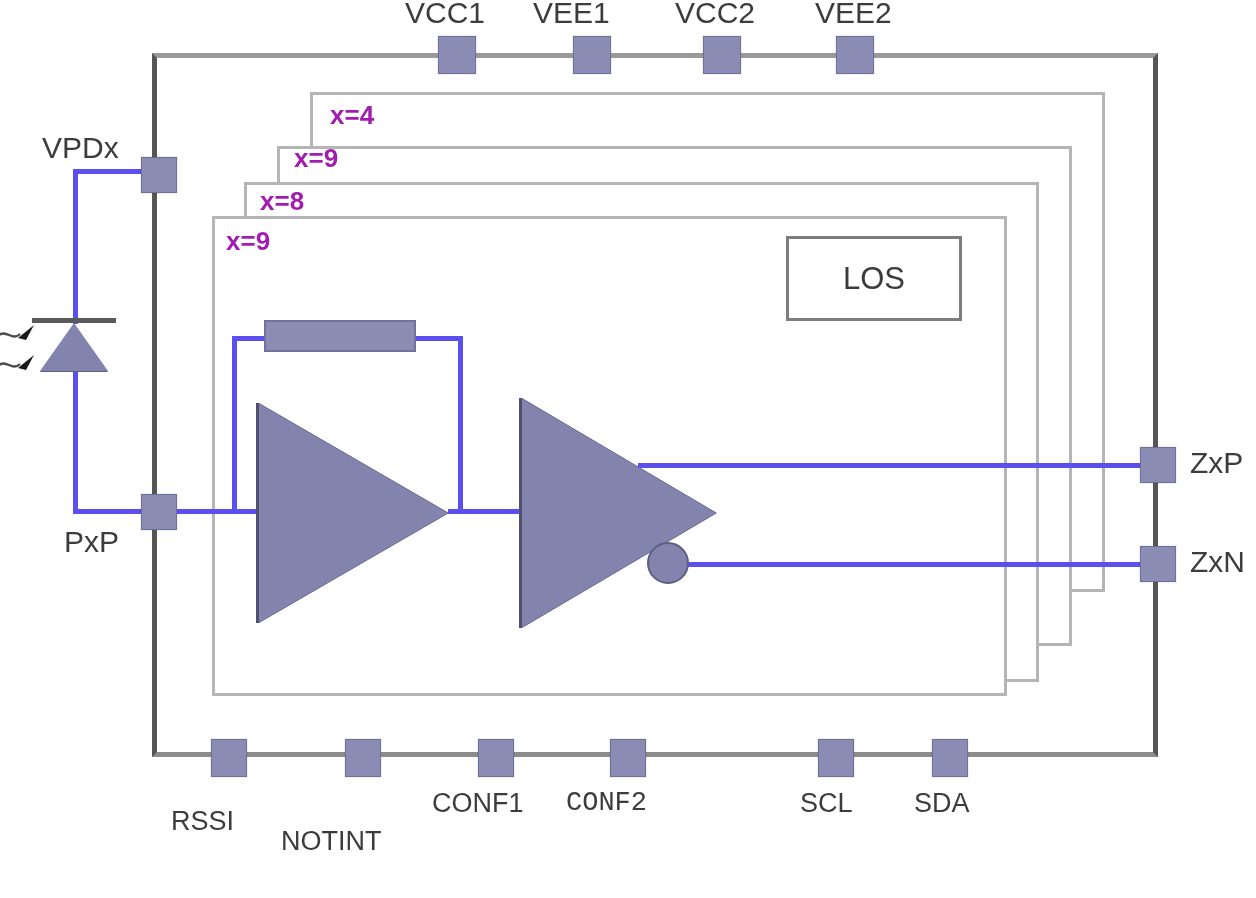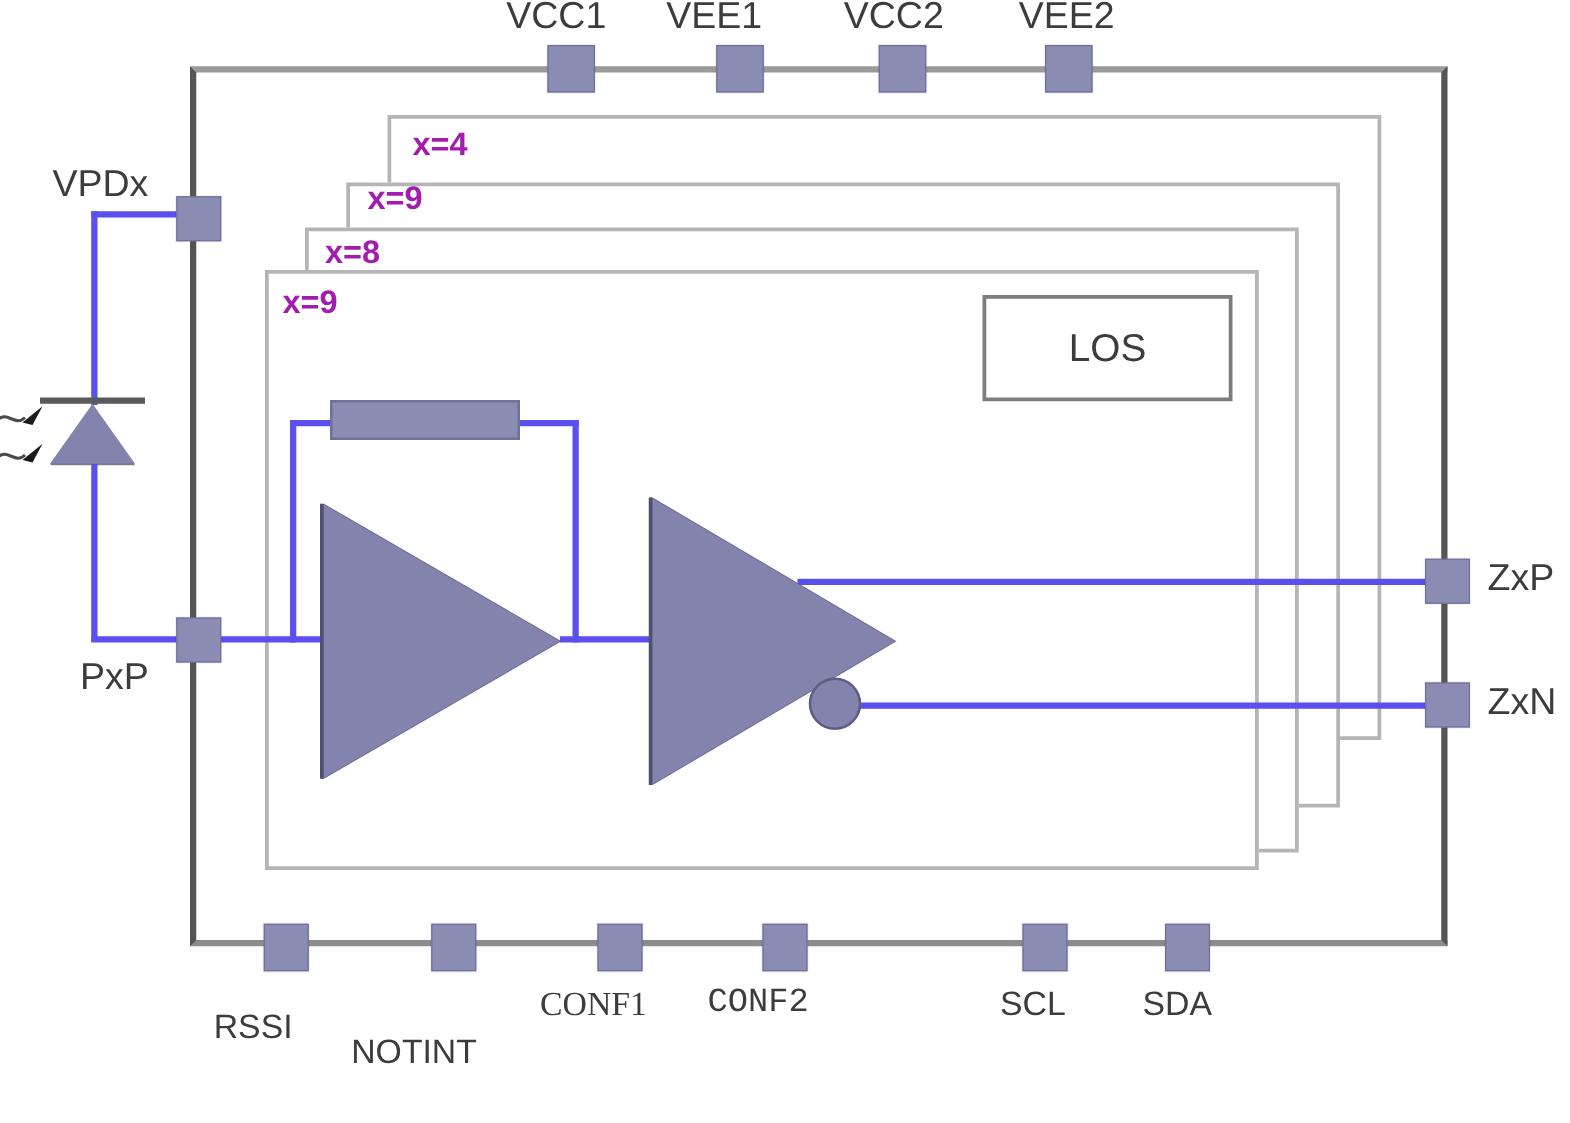--- a/index.html
+++ b/index.html
@@ -143,21 +143,21 @@
 
   <div class="chanframe" style="left:277px;top:146px;width:795px;height:500px;"></div>
   <div class="lbl xlab" style="left:294px;top:145px;">x=9</div>
 
   <div class="chanframe" style="left:244px;top:182px;width:795px;height:500px;"></div>
   <div class="lbl xlab" style="left:260px;top:188px;">x=8</div>
 
   <div class="chanframe" style="left:212px;top:216px;width:795px;height:480px;"></div>
   <div class="lbl xlab" style="left:226px;top:228px;">x=9</div>
 
-  <div class="logicbox" style="left:786px;top:236px;width:200px;height:85px;">
+  <div class="logicbox" style="left:786px;top:236px;width:176px;height:85px;">
     <span class="lbl blockname" style="position:static;">LOS</span>
   </div>
 
 
   <div class="wire h" style="left:73px;top:169px;width:88px;"></div>
   <div class="wire v" style="left:73px;top:169px;height:155px;"></div>
   <div class="wire v" style="left:73px;top:345px;height:168px;"></div>
   <div class="wire h" style="left:73px;top:509px;width:95px;"></div>
 
   <div class="wire h" style="left:168px;top:509px;width:103px;"></div>
@@ -207,21 +207,21 @@
   <div class="pin" style="left:1140px;top:546px;width:36px;height:36px;"></div>
   <div class="lbl" style="left:1190px;top:547px;">ZxN</div>
 
   <div class="pin" style="left:211px;top:739px;width:36px;height:38px;"></div>
   <div class="lbl small" style="left:171px;top:808px;">RSSI</div>
 
   <div class="pin" style="left:345px;top:739px;width:36px;height:38px;"></div>
   <div class="lbl small" style="left:281px;top:828px;">NOTINT</div>
 
   <div class="pin" style="left:478px;top:739px;width:36px;height:38px;"></div>
-  <div class="lbl small" style="left:432px;top:790px;font-family:Liberation Serif, serif;">CONF1</div>
+  <div class="lbl small" style="left:432px;top:790px;">CONF1</div>
 
   <div class="pin" style="left:610px;top:739px;width:36px;height:38px;"></div>
   <div class="lbl small" style="left:566px;top:790px;font-family:Liberation Mono, monospace;">CONF2</div>
 
   <div class="pin" style="left:818px;top:739px;width:36px;height:38px;"></div>
   <div class="lbl small" style="left:800px;top:790px;">SCL</div>
 
   <div class="pin" style="left:932px;top:739px;width:36px;height:38px;"></div>
   <div class="lbl small" style="left:914px;top:790px;">SDA</div>
 

